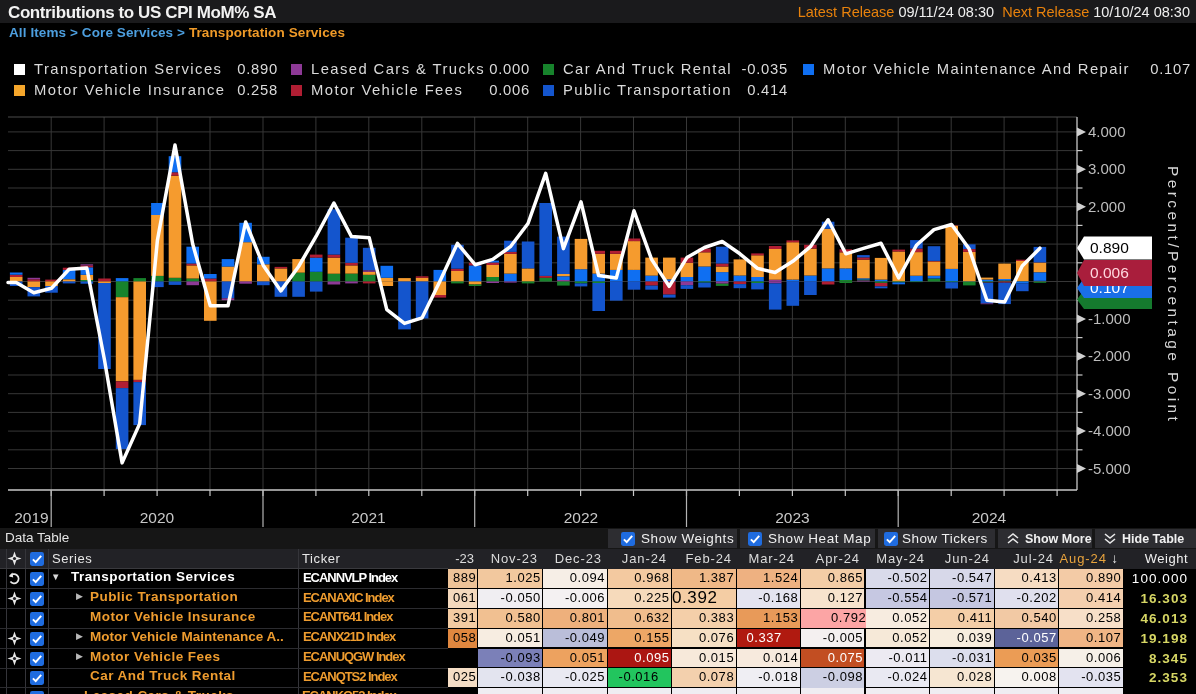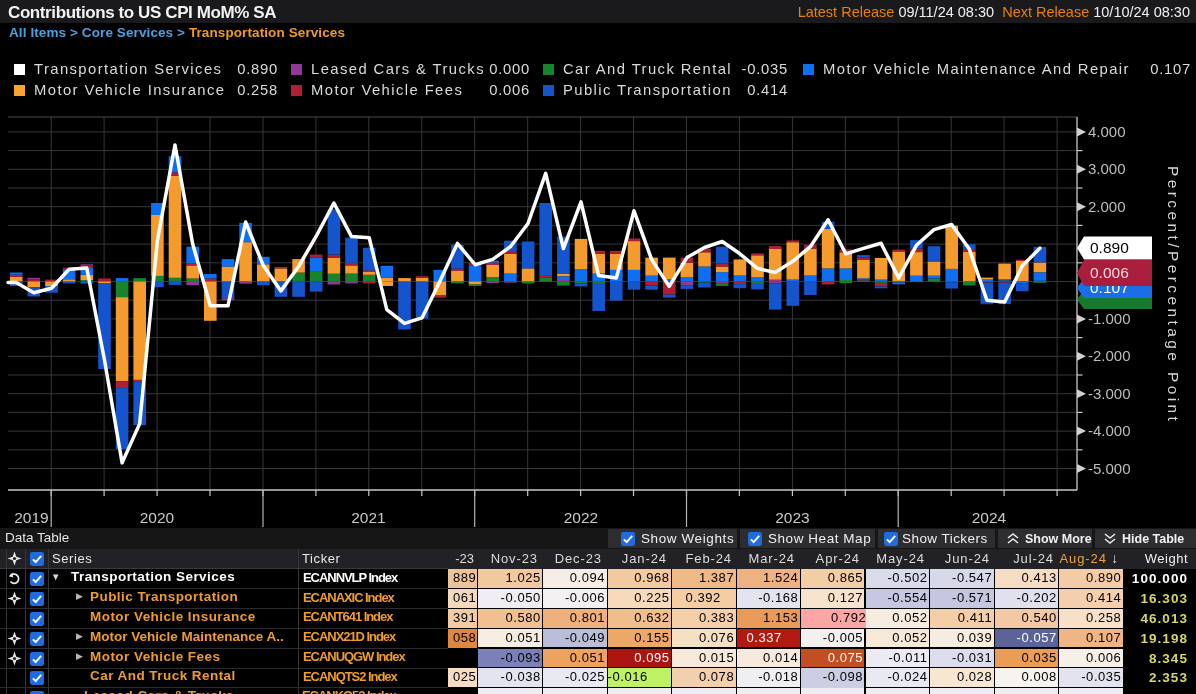--- a/index.html
+++ b/index.html
@@ -465,37 +465,37 @@
 <div style="position:absolute;left:478.4px;top:569.3px;width:63.9px;height:18.8px;background:#f2c89e;color:#000;font-size:13px;text-align:right;line-height:18.8px"><span style="padding-right:1.5px;letter-spacing:0.55px">1.025</span></div>
 <div style="position:absolute;left:543.3px;top:569.3px;width:63.3px;height:18.8px;background:#f6eee6;color:#000;font-size:13px;text-align:right;line-height:18.8px"><span style="padding-right:1.5px;letter-spacing:0.55px">0.094</span></div>
 <div style="position:absolute;left:607.6px;top:569.3px;width:63.5px;height:18.8px;background:#f3c9a0;color:#000;font-size:13px;text-align:right;line-height:18.8px"><span style="padding-right:1.5px;letter-spacing:0.55px">0.968</span></div>
 <div style="position:absolute;left:672.1px;top:569.3px;width:63.6px;height:18.8px;background:#efb887;color:#000;font-size:13px;text-align:right;line-height:18.8px"><span style="padding-right:1.5px;letter-spacing:0.55px">1.387</span></div>
 <div style="position:absolute;left:736.7px;top:569.3px;width:63.2px;height:18.8px;background:#eeb181;color:#000;font-size:13px;text-align:right;line-height:18.8px"><span style="padding-right:1.5px;letter-spacing:0.55px">1.524</span></div>
 <div style="position:absolute;left:800.9px;top:569.3px;width:63.6px;height:18.8px;background:#f3cda6;color:#000;font-size:13px;text-align:right;line-height:18.8px"><span style="padding-right:1.5px;letter-spacing:0.55px">0.865</span></div>
 <div style="position:absolute;left:865.5px;top:569.3px;width:63.6px;height:18.8px;background:#d9daea;color:#000;font-size:13px;text-align:right;line-height:18.8px"><span style="padding-right:1.5px;letter-spacing:0.55px">-0.502</span></div>
 <div style="position:absolute;left:930.1px;top:569.3px;width:63.6px;height:18.8px;background:#d7d8e9;color:#000;font-size:13px;text-align:right;line-height:18.8px"><span style="padding-right:1.5px;letter-spacing:0.55px">-0.547</span></div>
 <div style="position:absolute;left:994.7px;top:569.3px;width:63.6px;height:18.8px;background:#f6dcc2;color:#000;font-size:13px;text-align:right;line-height:18.8px"><span style="padding-right:1.5px;letter-spacing:0.55px">0.413</span></div>
 <div style="position:absolute;left:1059.3px;top:569.3px;width:63.6px;height:18.8px;background:#f3cba6;color:#000;font-size:13px;text-align:right;line-height:18.8px"><span style="padding-right:1.5px;letter-spacing:0.55px">0.890</span></div>
-<div style="position:absolute;left:1123px;top:569.3px;width:65px;font-size:13.5px;font-weight:bold;letter-spacing:1.05px;color:#ffffff;text-align:right;line-height:19.8px">100.000</div>
+<div style="position:absolute;left:1123px;top:569.3px;width:65px;font-size:13.5px;font-weight:normal;letter-spacing:1.05px;color:#ffffff;text-align:right;line-height:19.8px">100.000</div>
 <svg width="15" height="15" style="position:absolute;left:7px;top:591.0999999999999px" viewBox="0 0 15 15">
       <path d="M7.5 0.5 L9.3 5.7 L14.5 7.5 L9.3 9.3 L7.5 14.5 L5.7 9.3 L0.5 7.5 L5.7 5.7 Z" fill="#e8e8e8"></path>
       <circle cx="7.5" cy="7.5" r="1.6" fill="#222226"></circle>
     </svg>
 <svg width="14" height="14" style="position:absolute;left:30px;top:592.0999999999999px" viewBox="0 0 13 13">
       <rect x="0" y="0" width="13" height="13" rx="2" fill="#1f6ce0"></rect>
       <path d="M 2.7 6.8 L 5.3 9.4 L 10.4 3.6" stroke="#fff" stroke-width="1.8" fill="none"></path>
     </svg>
 <div style="position:absolute;left:76px;top:591.1px;font-size:9px;color:#b8b8b8">▶</div>
 <div style="position:absolute;left:90px;top:589.1px;font-size:13.5px;color:#ee9c2f;white-space:nowrap;font-weight:bold;letter-spacing:0.45px">Public Transportation</div>
 <div style="position:absolute;left:303px;top:589.6px;font-size:13px;color:#ee9c2f;font-weight:bold;letter-spacing:-1.05px">ECANAXIC Index</div>
 <div style="position:absolute;left:448px;top:589.1px;width:29.4px;height:18.8px;background:#f4d9bd;color:#000;font-size:13px;text-align:right;padding-right:1px;letter-spacing:0.55px;line-height:18.8px">061</div>
 <div style="position:absolute;left:478.4px;top:589.1px;width:63.9px;height:18.8px;background:#f0eef2;color:#000;font-size:13px;text-align:right;line-height:18.8px"><span style="padding-right:1.5px;letter-spacing:0.55px">-0.050</span></div>
 <div style="position:absolute;left:543.3px;top:589.1px;width:63.3px;height:18.8px;background:#f4f1f2;color:#000;font-size:13px;text-align:right;line-height:18.8px"><span style="padding-right:1.5px;letter-spacing:0.55px">-0.006</span></div>
 <div style="position:absolute;left:607.6px;top:589.1px;width:63.5px;height:18.8px;background:#f6dabb;color:#000;font-size:13px;text-align:right;line-height:18.8px"><span style="padding-right:1.5px;letter-spacing:0.55px">0.225</span></div>
-<div style="position:absolute;left:672.1px;top:589.1px;width:63.6px;height:18.8px;background:#f4cda4;color:#000;font-size:13px;text-align:center;line-height:18.8px"><span style="padding-right:1.5px;letter-spacing:0.55px">0.392</span></div>
+<div style="position:absolute;left:672.1px;top:589.1px;width:63.6px;height:18.8px;background:#f4cda4;color:#000;font-size:17px;text-align:left;line-height:18.8px"><span style="padding-right:1.5px;letter-spacing:0.55px">0.392</span></div>
 <div style="position:absolute;left:736.7px;top:589.1px;width:63.2px;height:18.8px;background:#e4e4f0;color:#000;font-size:13px;text-align:right;line-height:18.8px"><span style="padding-right:1.5px;letter-spacing:0.55px">-0.168</span></div>
 <div style="position:absolute;left:800.9px;top:589.1px;width:63.6px;height:18.8px;background:#f7e3cd;color:#000;font-size:13px;text-align:right;line-height:18.8px"><span style="padding-right:1.5px;letter-spacing:0.55px">0.127</span></div>
 <div style="position:absolute;left:865.5px;top:589.1px;width:63.6px;height:18.8px;background:#c6c8e2;color:#000;font-size:13px;text-align:right;line-height:18.8px"><span style="padding-right:1.5px;letter-spacing:0.55px">-0.554</span></div>
 <div style="position:absolute;left:930.1px;top:589.1px;width:63.6px;height:18.8px;background:#c5c7e1;color:#000;font-size:13px;text-align:right;line-height:18.8px"><span style="padding-right:1.5px;letter-spacing:0.55px">-0.571</span></div>
 <div style="position:absolute;left:994.7px;top:589.1px;width:63.6px;height:18.8px;background:#e0e0ee;color:#000;font-size:13px;text-align:right;line-height:18.8px"><span style="padding-right:1.5px;letter-spacing:0.55px">-0.202</span></div>
 <div style="position:absolute;left:1059.3px;top:589.1px;width:63.6px;height:18.8px;background:#f4cfae;color:#000;font-size:13px;text-align:right;line-height:18.8px"><span style="padding-right:1.5px;letter-spacing:0.55px">0.414</span></div>
 <div style="position:absolute;left:1123px;top:589.1px;width:65px;font-size:13.5px;font-weight:bold;letter-spacing:1.05px;color:#d6d664;text-align:right;line-height:19.8px">16.303</div>
 <svg width="14" height="14" style="position:absolute;left:30px;top:611.9px" viewBox="0 0 13 13">
       <rect x="0" y="0" width="13" height="13" rx="2" fill="#1f6ce0"></rect>
       <path d="M 2.7 6.8 L 5.3 9.4 L 10.4 3.6" stroke="#fff" stroke-width="1.8" fill="none"></path>
@@ -562,21 +562,21 @@
 <div style="position:absolute;left:1123px;top:648.5px;width:65px;font-size:13.5px;font-weight:bold;letter-spacing:1.05px;color:#d6d664;text-align:right;line-height:19.8px">8.345</div>
 <svg width="14" height="14" style="position:absolute;left:30px;top:671.3px" viewBox="0 0 13 13">
       <rect x="0" y="0" width="13" height="13" rx="2" fill="#1f6ce0"></rect>
       <path d="M 2.7 6.8 L 5.3 9.4 L 10.4 3.6" stroke="#fff" stroke-width="1.8" fill="none"></path>
     </svg>
 <div style="position:absolute;left:90px;top:668.3px;font-size:13.5px;color:#ee9c2f;white-space:nowrap;font-weight:bold;letter-spacing:0.45px">Car And Truck Rental</div>
 <div style="position:absolute;left:303px;top:668.8px;font-size:13px;color:#ee9c2f;font-weight:bold;letter-spacing:-1.05px">ECANQTS2 Index</div>
 <div style="position:absolute;left:448px;top:668.3px;width:29.4px;height:18.8px;background:#f5ddc5;color:#000;font-size:13px;text-align:right;padding-right:1px;letter-spacing:0.55px;line-height:18.8px">025</div>
 <div style="position:absolute;left:478.4px;top:668.3px;width:63.9px;height:18.8px;background:#e3e4ef;color:#000;font-size:13px;text-align:right;line-height:18.8px"><span style="padding-right:1.5px;letter-spacing:0.55px">-0.038</span></div>
 <div style="position:absolute;left:543.3px;top:668.3px;width:63.3px;height:18.8px;background:#e9e9f2;color:#000;font-size:13px;text-align:right;line-height:18.8px"><span style="padding-right:1.5px;letter-spacing:0.55px">-0.025</span></div>
-<div style="position:absolute;left:607.6px;top:668.3px;width:63.5px;height:18.8px;background:#bef264;color:#000;font-size:13px;text-align:left;line-height:18.8px"><span style="padding-right:1.5px;letter-spacing:0.55px">-0.016</span></div>
+<div style="position:absolute;left:607.6px;top:668.3px;width:63.5px;height:18.8px;background:#22c55e;color:#000;font-size:13px;text-align:center;line-height:18.8px"><span style="padding-right:1.5px;letter-spacing:0.55px">-0.016</span></div>
 <div style="position:absolute;left:672.1px;top:668.3px;width:63.6px;height:18.8px;background:#f3d0ad;color:#000;font-size:13px;text-align:right;line-height:18.8px"><span style="padding-right:1.5px;letter-spacing:0.55px">0.078</span></div>
 <div style="position:absolute;left:736.7px;top:668.3px;width:63.2px;height:18.8px;background:#efeef3;color:#000;font-size:13px;text-align:right;line-height:18.8px"><span style="padding-right:1.5px;letter-spacing:0.55px">-0.018</span></div>
 <div style="position:absolute;left:800.9px;top:668.3px;width:63.6px;height:22px;background:#cccfe3;color:#000;font-size:13px;text-align:right;line-height:18.8px"><span style="padding-right:1.5px;letter-spacing:0.55px">-0.098</span></div>
 <div style="position:absolute;left:865.5px;top:668.3px;width:63.6px;height:18.8px;background:#e9e9f2;color:#000;font-size:13px;text-align:right;line-height:18.8px"><span style="padding-right:1.5px;letter-spacing:0.55px">-0.024</span></div>
 <div style="position:absolute;left:930.1px;top:668.3px;width:63.6px;height:18.8px;background:#f6e6d2;color:#000;font-size:13px;text-align:right;line-height:18.8px"><span style="padding-right:1.5px;letter-spacing:0.55px">0.028</span></div>
 <div style="position:absolute;left:994.7px;top:668.3px;width:63.6px;height:18.8px;background:#f7f3ef;color:#000;font-size:13px;text-align:right;line-height:18.8px"><span style="padding-right:1.5px;letter-spacing:0.55px">0.008</span></div>
 <div style="position:absolute;left:1059.3px;top:668.3px;width:63.6px;height:18.8px;background:#e3e3f0;color:#000;font-size:13px;text-align:right;line-height:18.8px"><span style="padding-right:1.5px;letter-spacing:0.55px">-0.035</span></div>
 <div style="position:absolute;left:1123px;top:668.3px;width:65px;font-size:13.5px;font-weight:bold;letter-spacing:1.05px;color:#d6d664;text-align:right;line-height:19.8px">2.353</div>
 <svg width="14" height="14" style="position:absolute;left:30px;top:691.0999999999999px" viewBox="0 0 13 13">
       <rect x="0" y="0" width="13" height="13" rx="2" fill="#1f6ce0"></rect>

